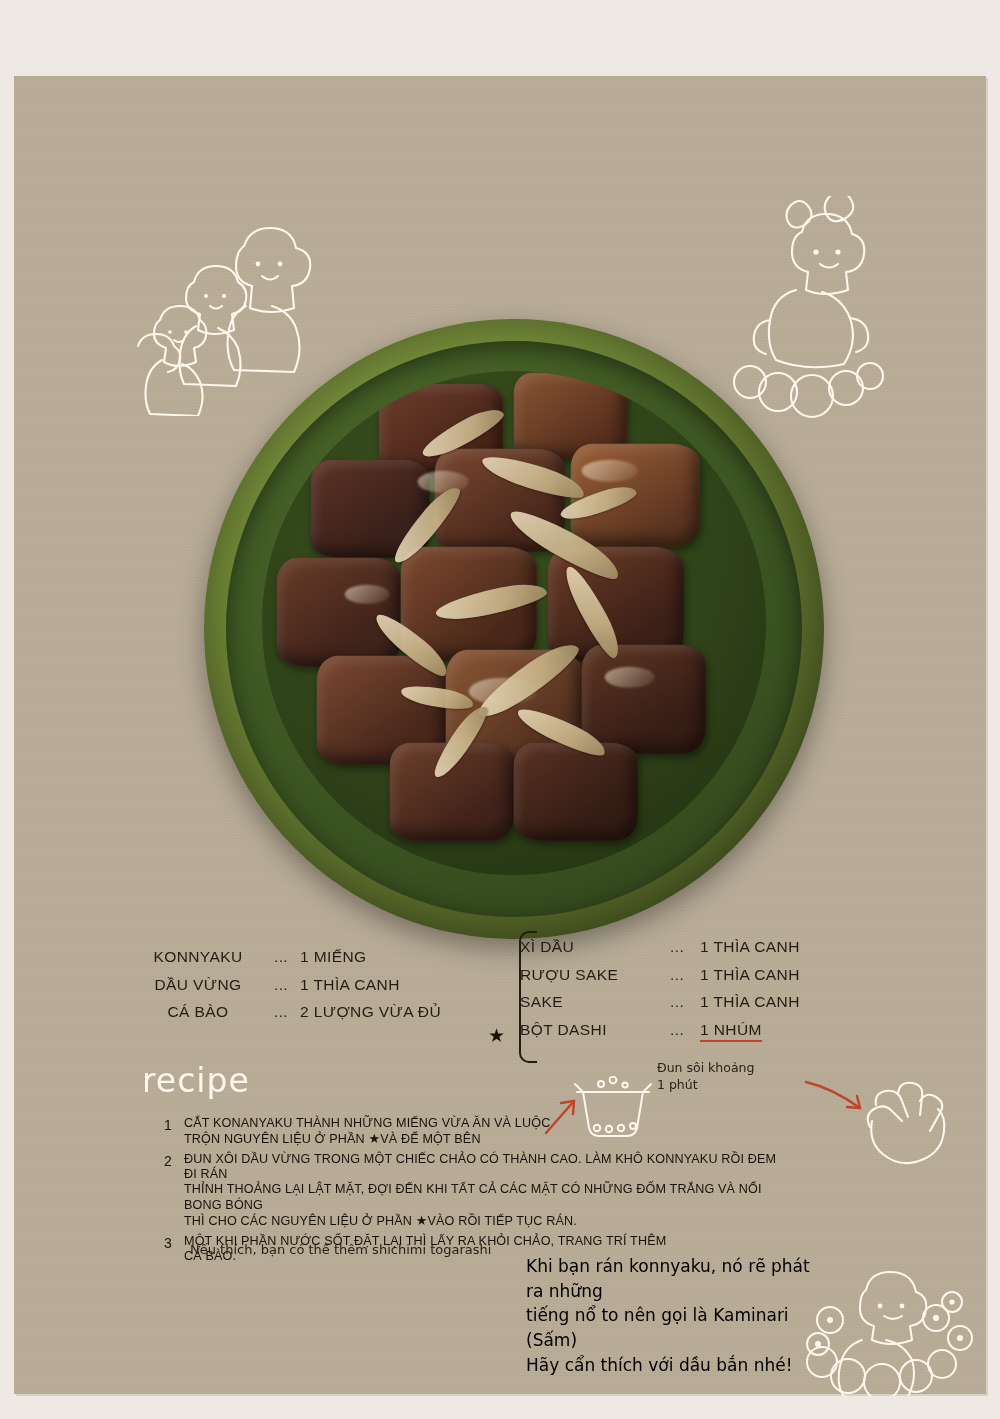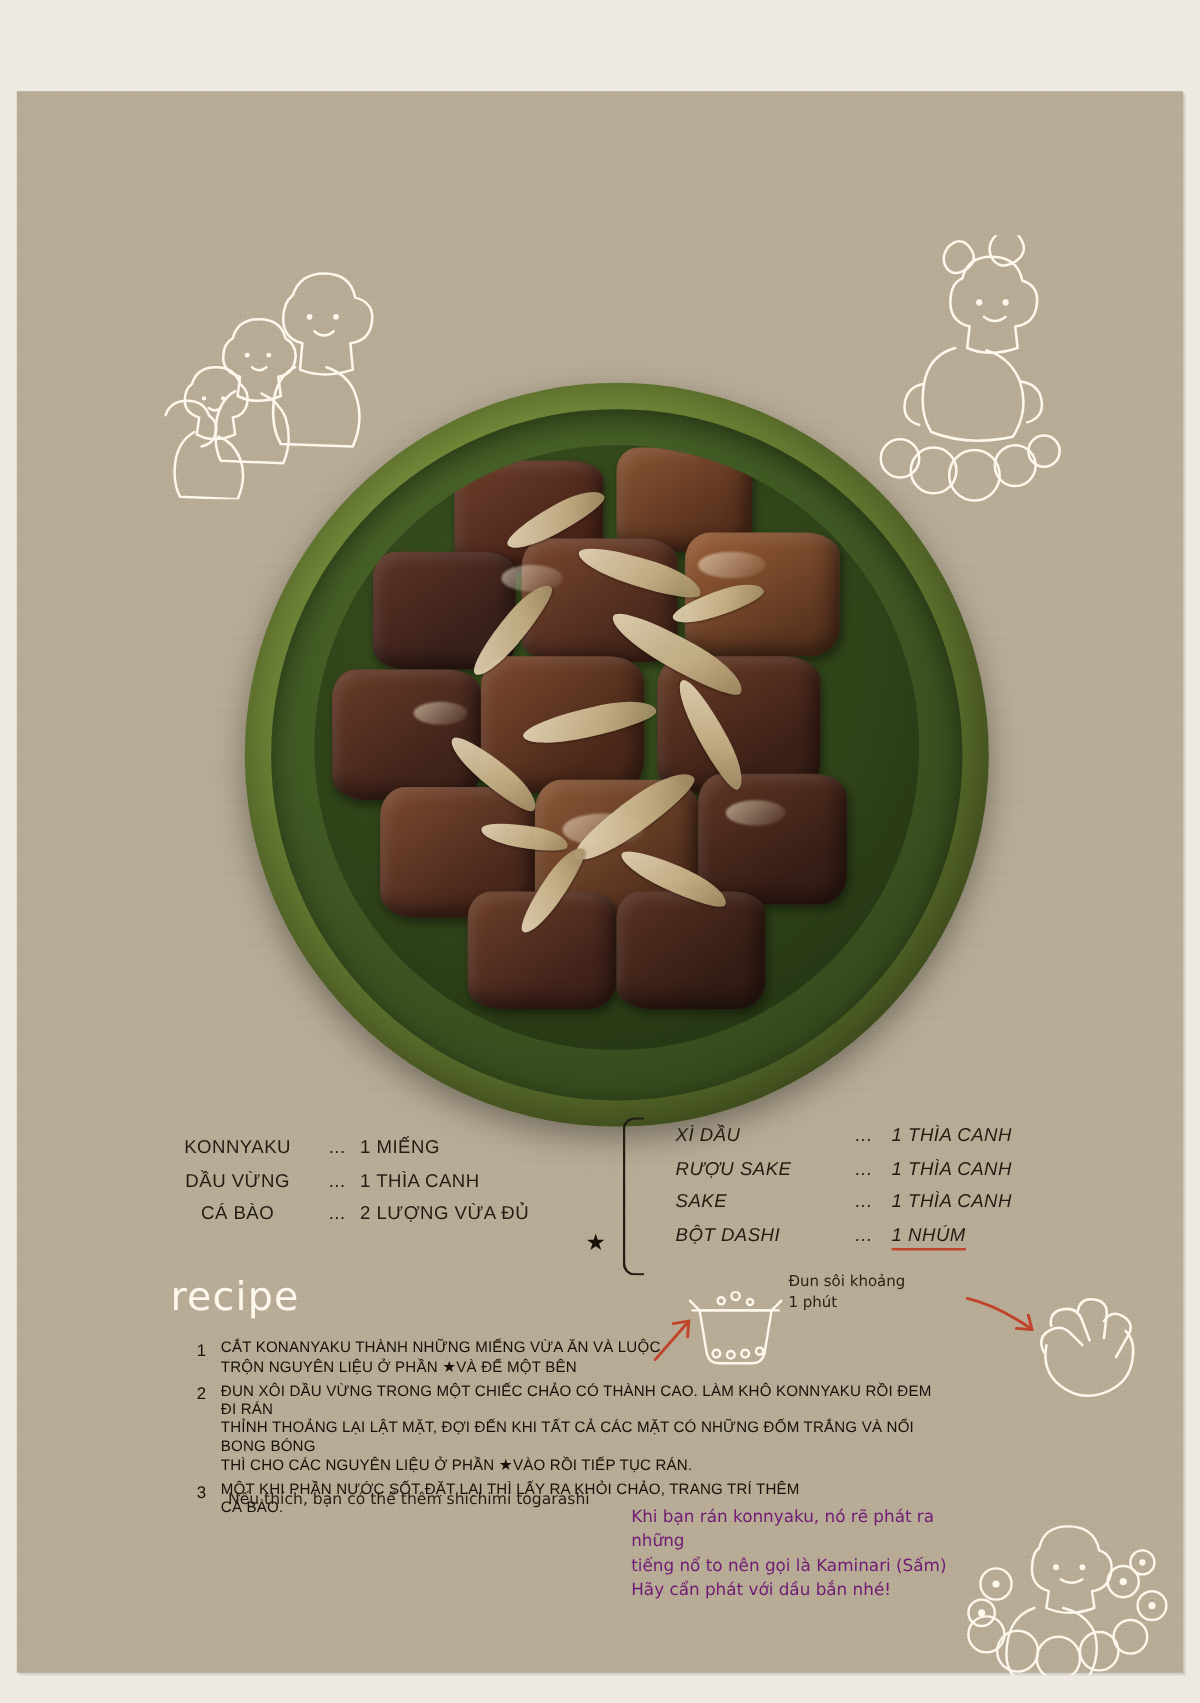--- a/index.html
+++ b/index.html
@@ -122,21 +122,21 @@
   #ingredients-head { left: 118px; top: 790px; }
   #recipe-head      { left: 128px; top: 985px; }
 
   .ing-col {
     position: absolute;
     color: #221c12;
     font-size: 15.5px;
     letter-spacing: 0.4px;
   }
   #ing-col-left  { left: 120px; top: 872px; text-align: center; }
-  #ing-col-right { left: 549px; top: 862px; font-style: italic; }
+  #ing-col-right { left: 506px; top: 862px; }
 
   .ing-row {
     display: flex;
     align-items: baseline;
     height: 27.5px;
   }
   .ing-name { width: 128px; }
   .ing-dots { width: 38px; color: #221c12; }
   .ing-amt  { white-space: nowrap; }
   #ing-col-right .ing-name { width: 150px; }
@@ -205,23 +205,23 @@
     top: 1166px;
     font-size: 13px;
     color: #241d12;
     font-family: "DejaVu Sans", sans-serif;
   }
   .bottom-note {
     position: absolute;
     left: 512px;
     top: 1178px;
     width: 300px;
-    font-size: 14px;
+    font-size: 17px;
     line-height: 1.45;
-    color: #701a75;
+    color: #000000;
     font-family: "DejaVu Sans", sans-serif;
   }
   .star-inline { font-size: 13px; }
 </style>
 </head>
 <body>
 
 <div class="page">
   <div class="paper-grain"></div>
 
@@ -450,16 +450,16 @@
         CÁ BÀO.
       </div>
     </div>
   </div>
 
   <div class="note-like">Nếu thích, bạn có thể thêm shichimi togarashi</div>
 
   <div class="bottom-note">
     <span>Khi bạn rán konnyaku, nó rẽ phát ra những</span><br>
     <span>tiếng nổ to nên gọi là Kaminari (Sấm)</span><br>
-    <span>Hãy cẩn phát với dầu bắn nhé!</span>
+    <span>Hãy cẩn thích với dầu bắn nhé!</span>
   </div>
 
 </div>
 
 </body></html>

